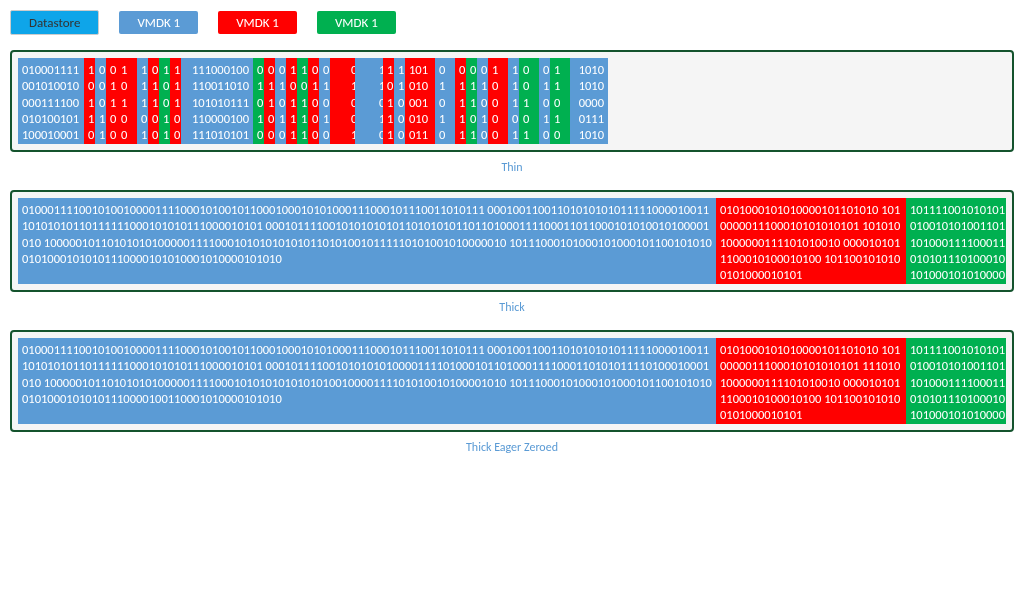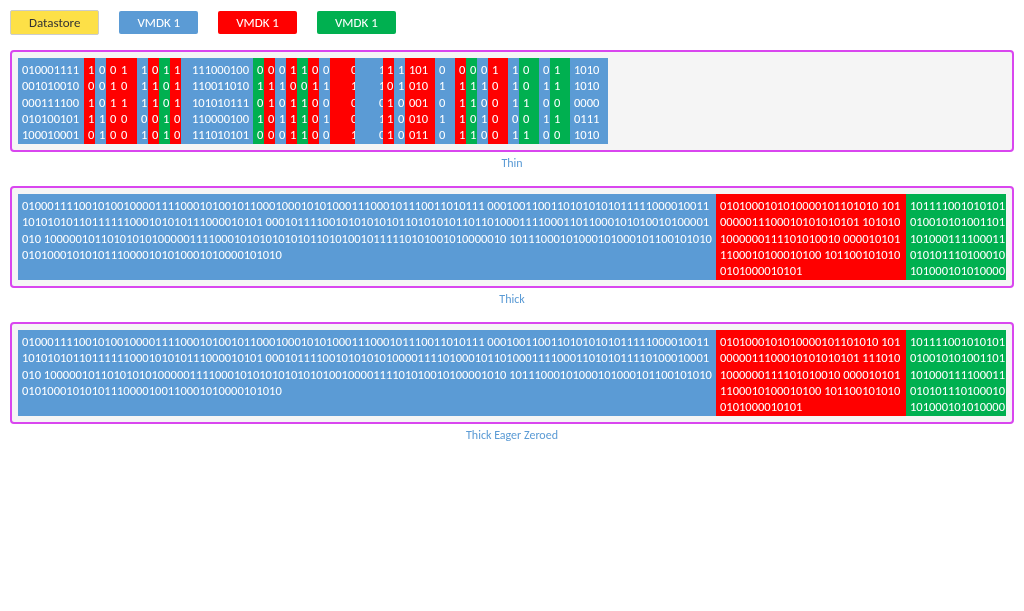--- a/index.html
+++ b/index.html
@@ -17,29 +17,29 @@
     margin-bottom: 15px;
     align-items: center;
   }
   .legend-item {
     padding: 4px 18px;
     font-size: 13px;
     color: #fff;
     border-radius: 2px;
   }
   .legend-item.ds {
-    background: #fde047;
+    background: #0ea5e9;
     color: #333;
     border: 1px solid #ccc;
   }
   .panel {
-    border: 2px solid #d946ef;
+    border: 2px solid #14532d;
     border-radius: 4px;
     padding: 6px;
-    margin-bottom: 0;
+    margin-bottom: 8px;
     background: #f5f5f5;
   }
   .row {
     display: flex;
     flex-wrap: nowrap;
     overflow: hidden;
     width: 100%;
   }
   .seg {
     color: #fff;
@@ -98,21 +98,21 @@
       <div class="seg c-red" style="flex: 0 0 30px;">101 010 001 010 011</div>
       <div class="seg c-blue" style="flex: 0 0 20px;">01 01 01 00 11</div>
       <div class="seg c-red" style="flex: 0 0 11px;">0 1 1 1 1</div>
       <div class="seg c-green" style="flex: 0 0 11px;">0 1 1 0 1</div>
       <div class="seg c-blue" style="flex: 0 0 11px;">0 1 0 1 0</div>
       <div class="seg c-red" style="flex: 0 0 20px;">10 00 01 00 00</div>
       <div class="seg c-blue" style="flex: 0 0 11px;">1 1 1 0 1</div>
       <div class="seg c-green" style="flex: 0 0 20px;">00 10 10 10 10</div>
       <div class="seg c-blue" style="flex: 0 0 11px;">0 1 0 1 0</div>
       <div class="seg c-green" style="flex: 0 0 20px;">11 01 01 10 00</div>
-      <div class="seg c-blue" style="flex: 0 0 38px;">1010 1010 0000 0111 1010</div>
+      <div class="seg c-blue" style="flex: 0 0 38px; text-align: right;">1010 1010 0000 0111 1010</div>
     </div>
 </div>
 <div class="caption">Thin</div>
 
 <div class="panel">
   <div class="row" id="row-thick">
       <div class="seg c-blue" style="flex: 0 0 698px;">0100011110010100100001111000101001011000100010101000111000101110011010111 0001001100110101010101111100001001110101010110111111000101010111000010101 0001011110010101010101101010101101101000111100011011000101010010100001010 1000001011010101010000011110001010101010101101010010111110101001010000010 1011100010100010100010110010101001010001010101110000101010001010000101010</div>
       <div class="seg c-red" style="flex: 0 0 190px;">0101000101010000101101010 1010000011100010101010101 1010101000000111101010010 0000101011100010100010100 1011001010100101000010101</div>
       <div class="seg c-green" style="flex: 0 0 108px;">101111001010101 010010101001101 101000111100011 010101110100010 101000101010000</div>
     </div>

